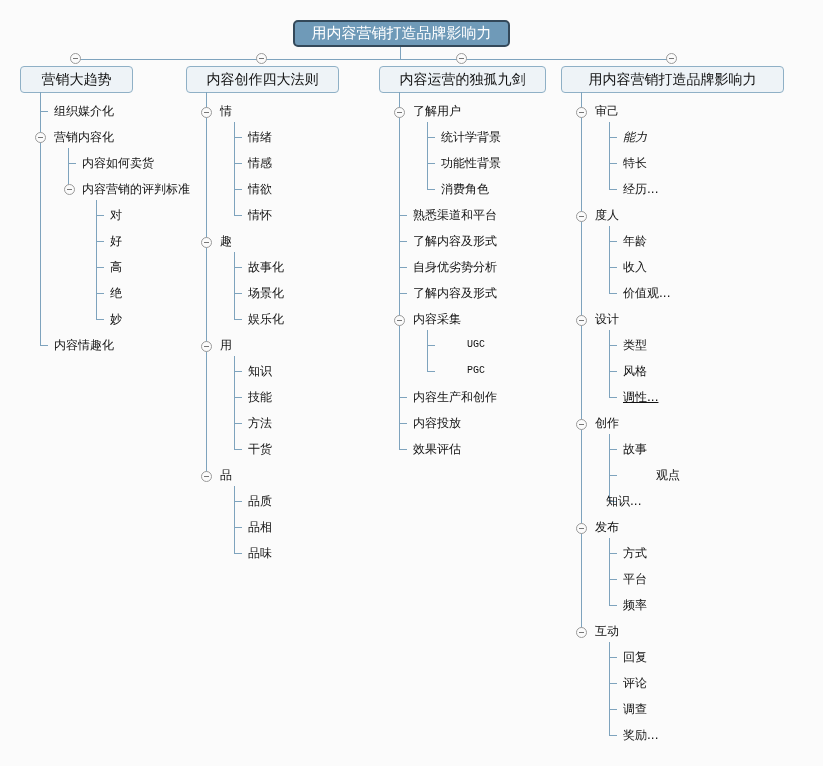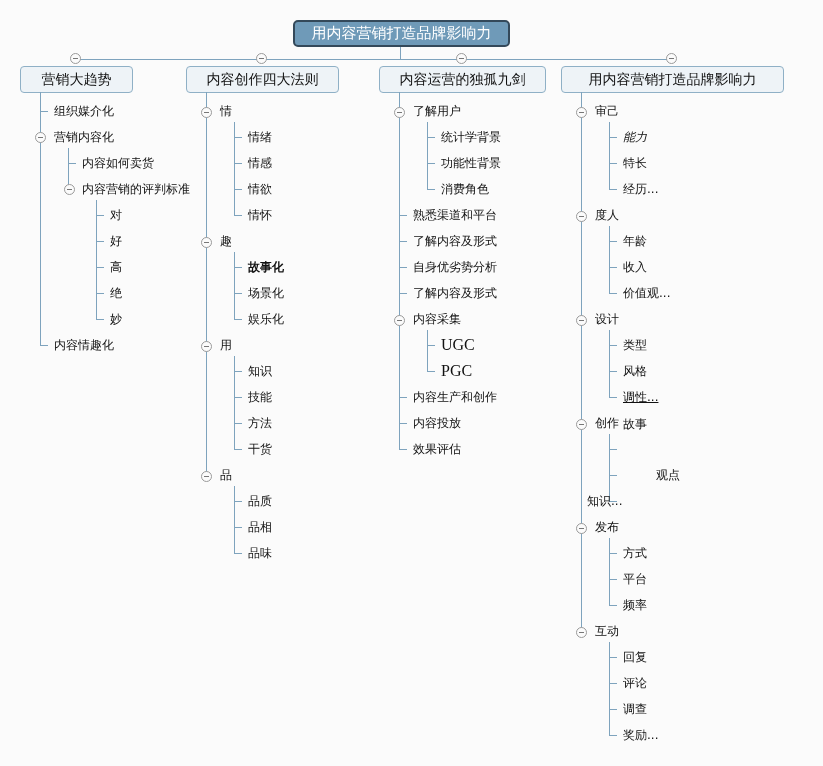--- a/index.html
+++ b/index.html
@@ -22,21 +22,21 @@
   .toggle {
     position:absolute; width:9px; height:9px; border:1px solid #9a9a9a; border-radius:50%;
     background:#fbfbfb; box-sizing:content-box;
   }
   .toggle::after {
     content:""; position:absolute; left:2px; right:2px; top:4px; height:1px; background:#777;
   }
   .node {
     position:absolute; font-size:12px; line-height:16px; white-space:nowrap; color:#111;
   }
-  .node.mono { font-family:Liberation Serif, serif; font-size:16px; }
+  .node.mono { font-family:Liberation Mono, monospace; font-size:10px;margin-left:26px; }
 </style>
 </head>
 <body>
 
 <div class="root">用内容营销打造品牌影响力</div>
 <div class="vline" style="left:400px;top:47px;height:12px;"></div>
 <div class="hline" style="left:76px;top:59px;width:597px;"></div>
 
 <div class="toggle" style="left:70px;top:53px;"></div>
 <div class="toggle" style="left:256px;top:53px;"></div>
@@ -80,21 +80,21 @@
 <div class="node" style="left:248px;top:155px;">情感</div>
 <div class="hline" style="left:234px;top:189px;width:8px;"></div>
 <div class="node" style="left:248px;top:181px;">情欲</div>
 <div class="hline" style="left:234px;top:215px;width:8px;"></div>
 <div class="node" style="left:248px;top:207px;">情怀</div>
 
 <div class="toggle" style="left:201px;top:237px;"></div>
 <div class="node" style="left:220px;top:233px;">趣</div>
 <div class="vline" style="left:234px;top:252px;height:68px;"></div>
 <div class="hline" style="left:234px;top:267px;width:8px;"></div>
-<div class="node" style="left:248px;top:259px;font-weight:bold;">故事化</div>
+<div class="node" style="left:248px;top:259px;">故事化</div>
 <div class="hline" style="left:234px;top:293px;width:8px;"></div>
 <div class="node" style="left:248px;top:285px;">场景化</div>
 <div class="hline" style="left:234px;top:319px;width:8px;"></div>
 <div class="node" style="left:248px;top:311px;">娱乐化</div>
 
 <div class="toggle" style="left:201px;top:341px;"></div>
 <div class="node" style="left:220px;top:337px;">用</div>
 <div class="vline" style="left:234px;top:356px;height:94px;"></div>
 <div class="hline" style="left:234px;top:371px;width:8px;"></div>
 <div class="node" style="left:248px;top:363px;">知识</div>
@@ -178,25 +178,25 @@
 <div class="node" style="left:623px;top:337px;">类型</div>
 <div class="hline" style="left:609px;top:371px;width:8px;"></div>
 <div class="node" style="left:623px;top:363px;">风格</div>
 <div class="hline" style="left:609px;top:397px;width:8px;"></div>
 <div class="node" style="left:623px;top:389px;text-decoration:underline;">调性...</div>
 
 <div class="toggle" style="left:576px;top:419px;"></div>
 <div class="node" style="left:595px;top:415px;">创作</div>
 <div class="vline" style="left:609px;top:434px;height:68px;"></div>
 <div class="hline" style="left:609px;top:449px;width:8px;"></div>
-<div class="node" style="left:623px;top:416px;">故事</div>
+<div class="node" style="left:623px;top:441px;">故事</div>
 <div class="hline" style="left:609px;top:475px;width:8px;"></div>
 <div class="node" style="left:656px;top:467px;">观点</div>
 <div class="hline" style="left:609px;top:501px;width:8px;"></div>
-<div class="node" style="left:587px;top:493px;">知识...</div>
+<div class="node" style="left:606px;top:493px;">知识...</div>
 
 <div class="toggle" style="left:576px;top:523px;"></div>
 <div class="node" style="left:595px;top:519px;">发布</div>
 <div class="vline" style="left:609px;top:538px;height:68px;"></div>
 <div class="hline" style="left:609px;top:553px;width:8px;"></div>
 <div class="node" style="left:623px;top:545px;">方式</div>
 <div class="hline" style="left:609px;top:579px;width:8px;"></div>
 <div class="node" style="left:623px;top:571px;">平台</div>
 <div class="hline" style="left:609px;top:605px;width:8px;"></div>
 <div class="node" style="left:623px;top:597px;">频率</div>

